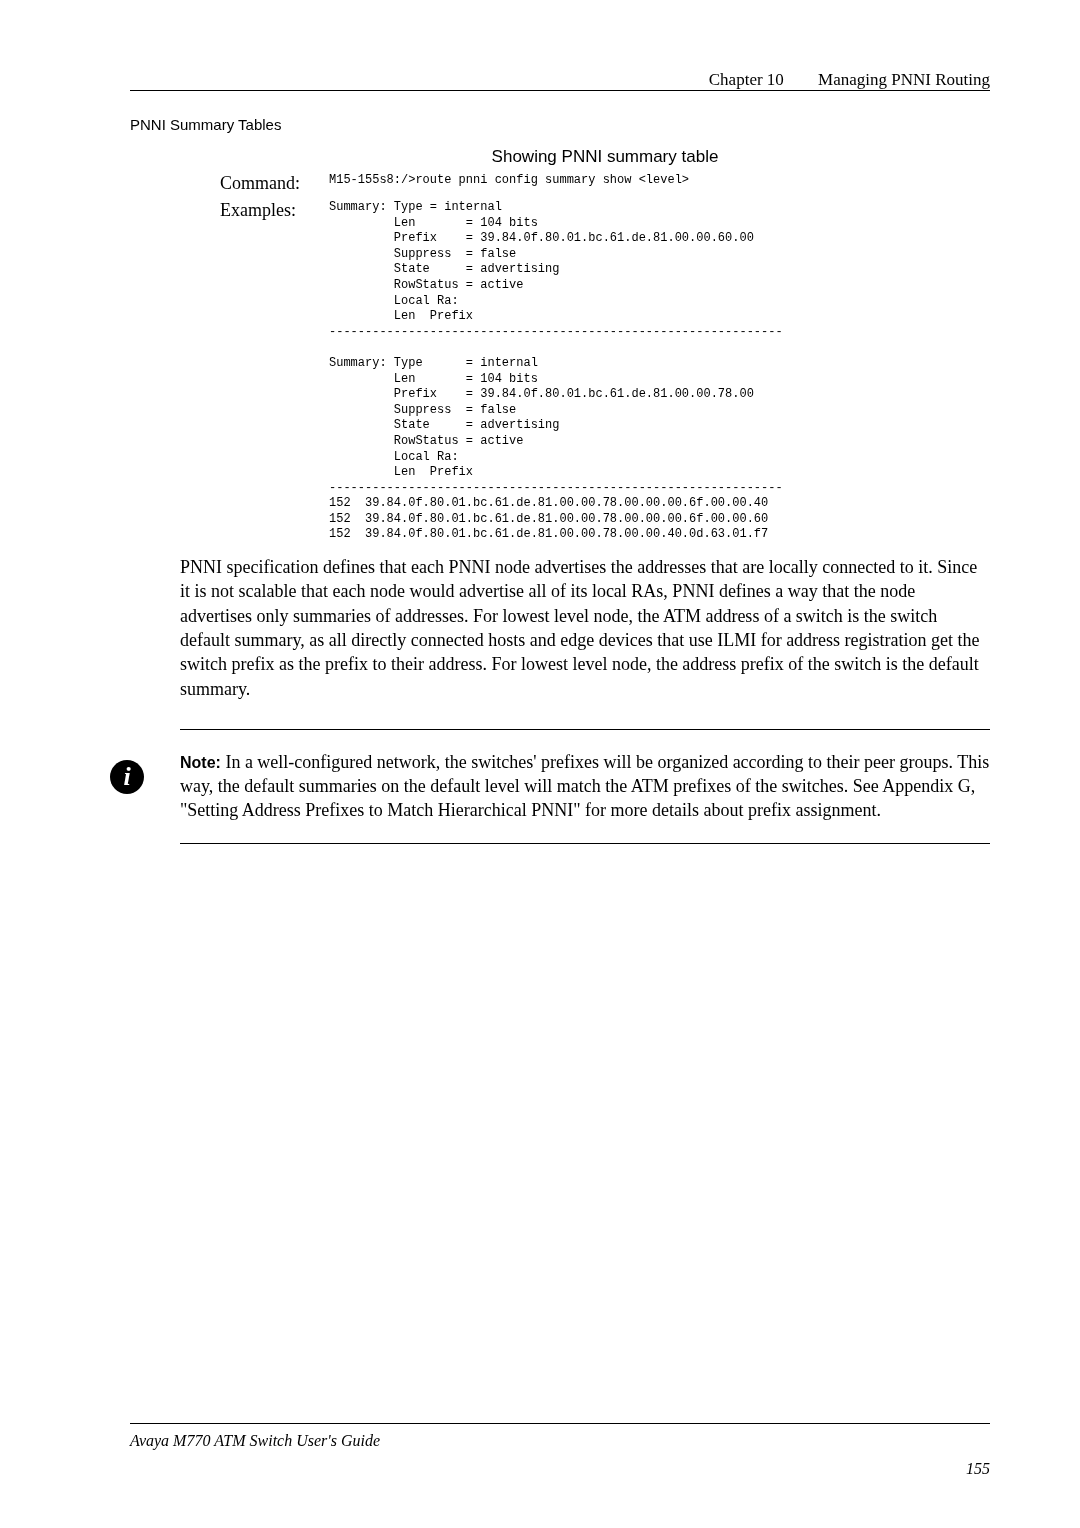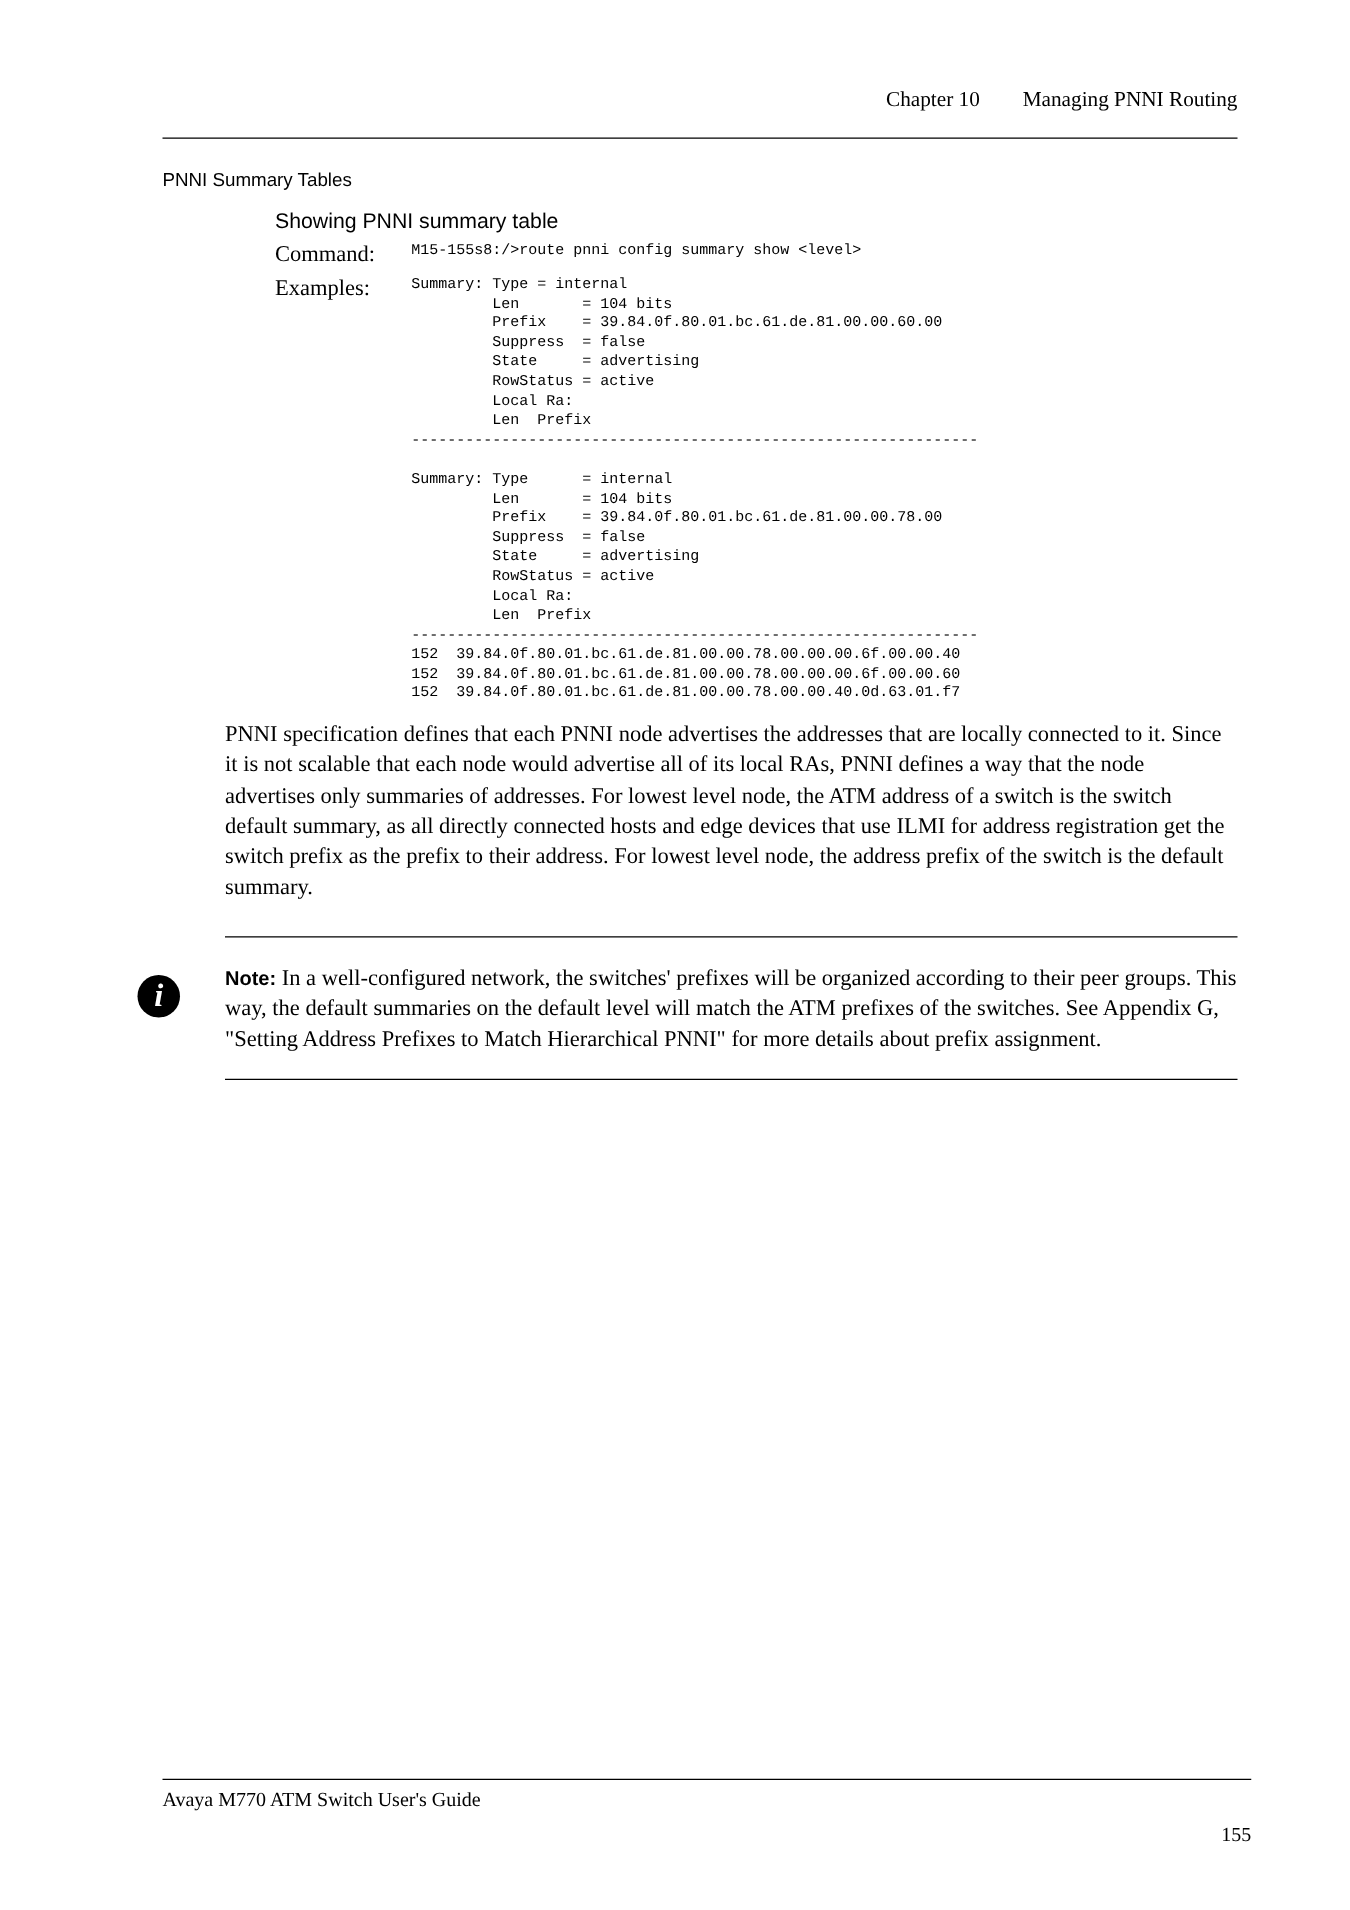--- a/index.html
+++ b/index.html
@@ -14,41 +14,42 @@
   }
   .page {
     padding: 70px 90px 50px 130px;
     box-sizing: border-box;
     height: 100%;
     position: relative;
   }
   .header-line {
     text-align: right;
     font-size: 17px;
-    margin-bottom: 20px;
+    margin-bottom: 0;
   }
   .chapter-num { margin-right: 30px; }
   .hr-top {
     border: none;
     border-top: 1px solid #000;
     margin: 0 0 25px 0;
   }
   .section-title {
     font-family: Arial, Helvetica, sans-serif;
     font-weight: normal;
     font-size: 15px;
     margin: 20px 0 10px 0;
   }
   .indent {
     margin-left: 90px;
   }
   .subheading {
     font-family: Arial, Helvetica, sans-serif;
     font-size: 17px;
     margin: 14px 0 6px 0;
+    text-align: center;
   }
   .body-text {
     font-size: 18px;
     line-height: 1.35;
     margin: 6px 0;
   }
   .cmd-label {
     font-size: 18px;
     display: inline-block;
     width: 105px;
@@ -98,21 +99,22 @@
   }
   .note-label {
     font-family: Arial, Helvetica, sans-serif;
     font-weight: bold;
     font-size: 16px;
   }
   .footer {
     position: absolute;
     bottom: 50px;
     left: 130px;
-    right: 79px;
+    right: 90px;
+    font-style: italic;
   }
   .footer-hr {
     border: none;
     border-top: 1px solid #000;
     margin: 0 0 8px 0;
   }
   .footer-text {
     font-size: 16px;
   }
   .footer-page {

